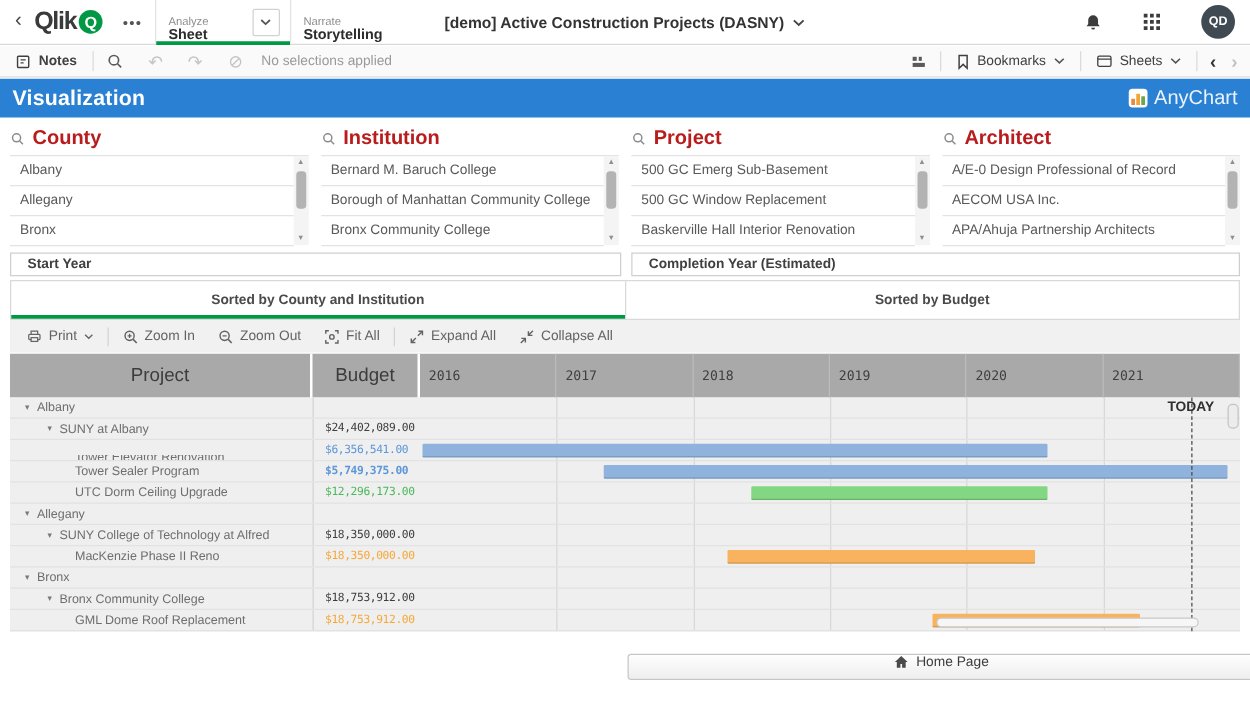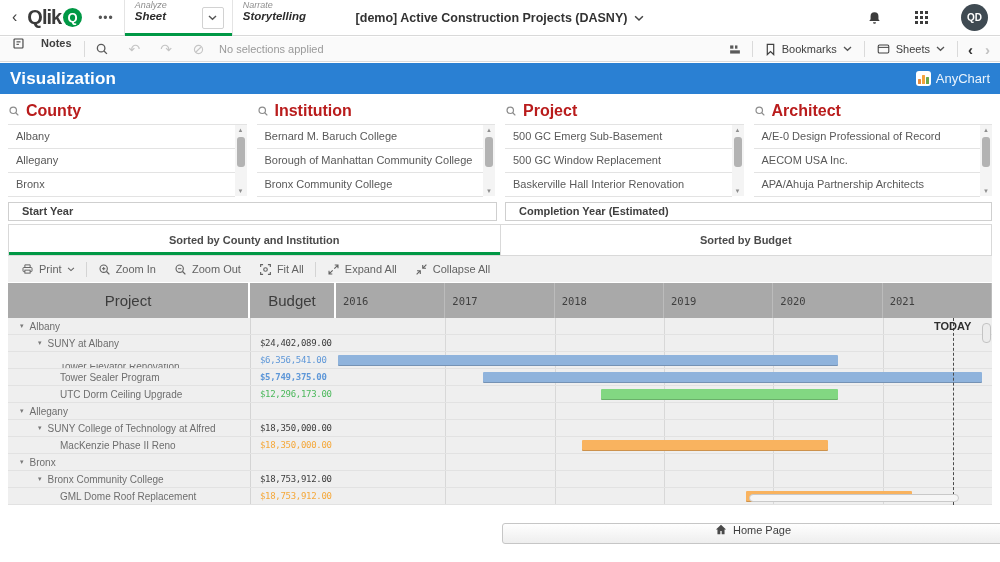--- a/index.html
+++ b/index.html
@@ -8,46 +8,46 @@
   svg { display:block; }
 
   
   .topbar { position:absolute; left:0; top:0; width:1000px; height:36px; background:#fff; border-bottom:1px solid #d9d9d9; display:flex; align-items:stretch; }
   .tb-left { display:flex; align-items:center; padding-left:12px; }
   .back-chev { font-size:16px; color:#444; padding:0 8px 2px 0; cursor:pointer; }
   .qlik-logo { display:flex; align-items:center; gap:2px; margin:0 6px 0 2px; }
   .qlik-word { font-weight:bold; font-size:20px; letter-spacing:-1px; color:#3a3a3a; }
   .qlik-q { width:19px; height:19px; border-radius:50%; background:#009845; color:#fff; font-weight:bold; font-size:13px; display:flex; align-items:center; justify-content:center; }
   .dots { color:#555; font-size:14px; letter-spacing:1px; padding:0 10px; }
-  .navtab { position:relative; width:108px; border-left:1px solid #e4e4e4; padding:0 8px 0 10px;font-style:italic; }
+  .navtab { position:relative; width:108px; border-left:1px solid #e4e4e4; padding:12px 8px 0 10px; }
   .navtab:last-of-type { border-right:1px solid #e4e4e4; width:120px; }
   .navtab .kicker { font-size:9px; color:#8d8d8d; line-height:10px; }
   .navtab .lbl { font-size:11.5px; font-weight:bold; color:#2c2c2c; line-height:13px; }
   .navtab .combo { position:absolute; right:8px; top:7px; width:22px; height:22px; border:1px solid #d2d2d2; border-radius:2px; display:flex; align-items:center; justify-content:center; color:#555; background:#fff; }
   .navtab .greenline { position:absolute; left:0; right:0; bottom:-1px; height:3px; background:#009845; }
   .app-title { position:absolute; left:0; right:0; top:0; height:36px; display:flex; align-items:center; justify-content:center; gap:7px; pointer-events:none; }
   .app-title span { font-size:12.5px; font-weight:bold; color:#333; }
   .tb-right { margin-left:auto; display:flex; align-items:center; gap:32px; padding-right:12px; }
   .avatar { width:27px; height:27px; border-radius:50%; background:#3f4a52; color:#fff; font-size:10px; font-weight:bold; display:flex; align-items:center; justify-content:center; }
 
   
   .subbar { position:absolute; left:0; top:37px; width:1000px; height:25px; background:#fafafa; border-bottom:1px solid #dcdcdc; display:flex; align-items:center; font-size:11px; color:#555; }
-  .sb-btn { display:flex; gap:16px; padding:0 12px; height:100%; font-weight:bold; color:#404040; cursor:pointer; }
+  .sb-btn { display:flex; align-items:center; gap:6px; padding:0 12px; height:100%; font-weight:bold; color:#404040; cursor:pointer; }
   .vsep { width:1px; height:16px; background:#dadada; }
   .sb-ico { padding:0 10px; color:#5a5a5a; display:flex; align-items:center; cursor:pointer; }
   .sb-ico.disabled { color:#c5c5c5; cursor:default; }
   .sb-status { color:#9a9a9a; padding-left:4px; }
   .sb-right { margin-left:auto; display:flex; align-items:center; height:100%; }
   .sb-group { display:flex; align-items:center; gap:6px; padding:0 12px; color:#404040; cursor:pointer; }
   .chev-dis { color:#c2c2c2; }
 
   
   .titlebar { position:absolute; left:0; top:63px; width:1000px; height:31px; background:#2a80d3; display:flex; align-items:center; padding:0 10px; }
   .titlebar h1 { color:#fff; font-size:17px; font-weight:bold; letter-spacing:.2px; }
-  .anychart-badge { margin-left:auto; display:flex; align-items:center; gap:5px; color:#eaf3fc; font-size:13px; cursor:pointer; }
+  .anychart-badge { margin-left:auto; display:flex; align-items:center; gap:5px; color:#eaf3fc; font-size:16px; cursor:pointer; }
   .ac-ico { width:15px; height:15px; background:#fff; border-radius:3px; display:flex; align-items:flex-end; justify-content:center; gap:1px; padding:2px 2px; }
   .ac-ico i { display:block; width:3px; border-radius:.5px; }
 
   
   .filters { position:absolute; left:8px; top:98px; width:984px; display:grid; grid-template-columns:repeat(4,1fr); column-gap:10px; }
   .filter-head { height:26px; display:flex; align-items:center; gap:6px; color:#8c8c8c; }
   .filter-head b { font-size:16px; color:#b91c1c; }
   .listbox { position:relative; height:72px; background:#fff; border-top:1px solid #e3e3e3; }
   .lb-row { height:24px; line-height:23px; font-size:11px; color:#595959; padding-left:8px; border-bottom:1px solid #e3e3e3; margin-right:12px; white-space:nowrap; overflow:hidden; cursor:pointer; }
   .lb-scroll { position:absolute; right:0; top:0; bottom:0; width:12px; background:#f4f4f4; }

